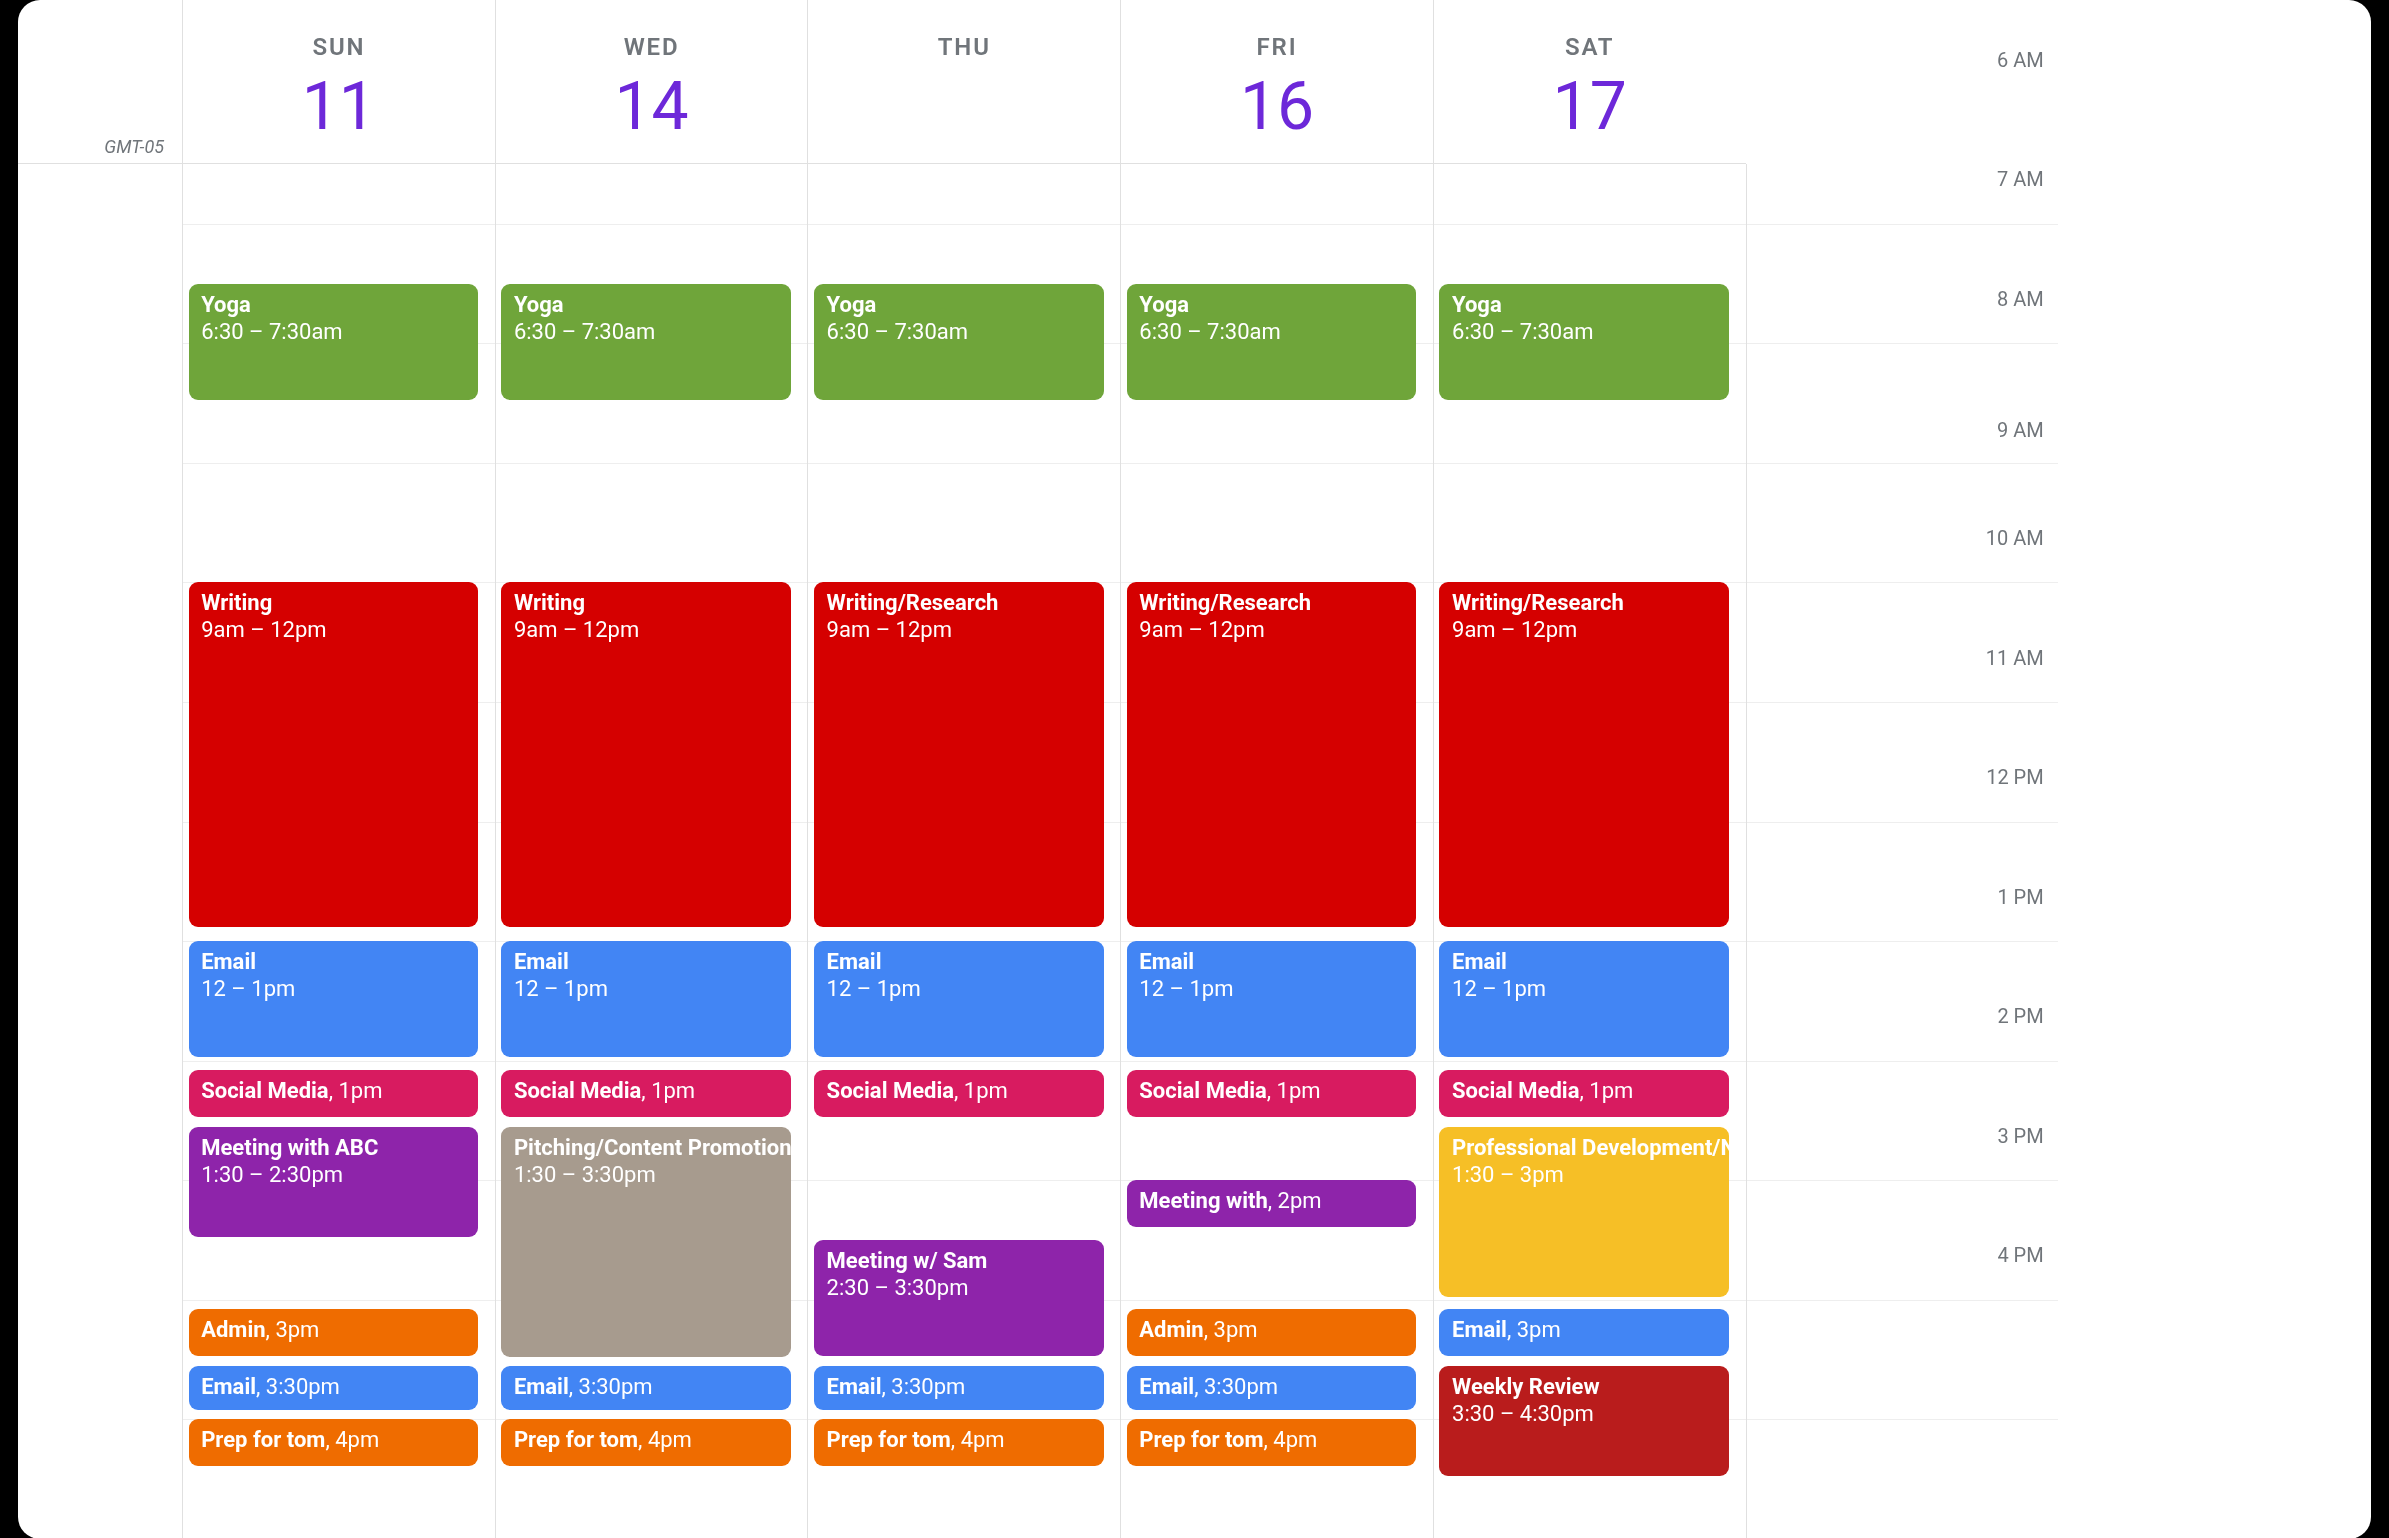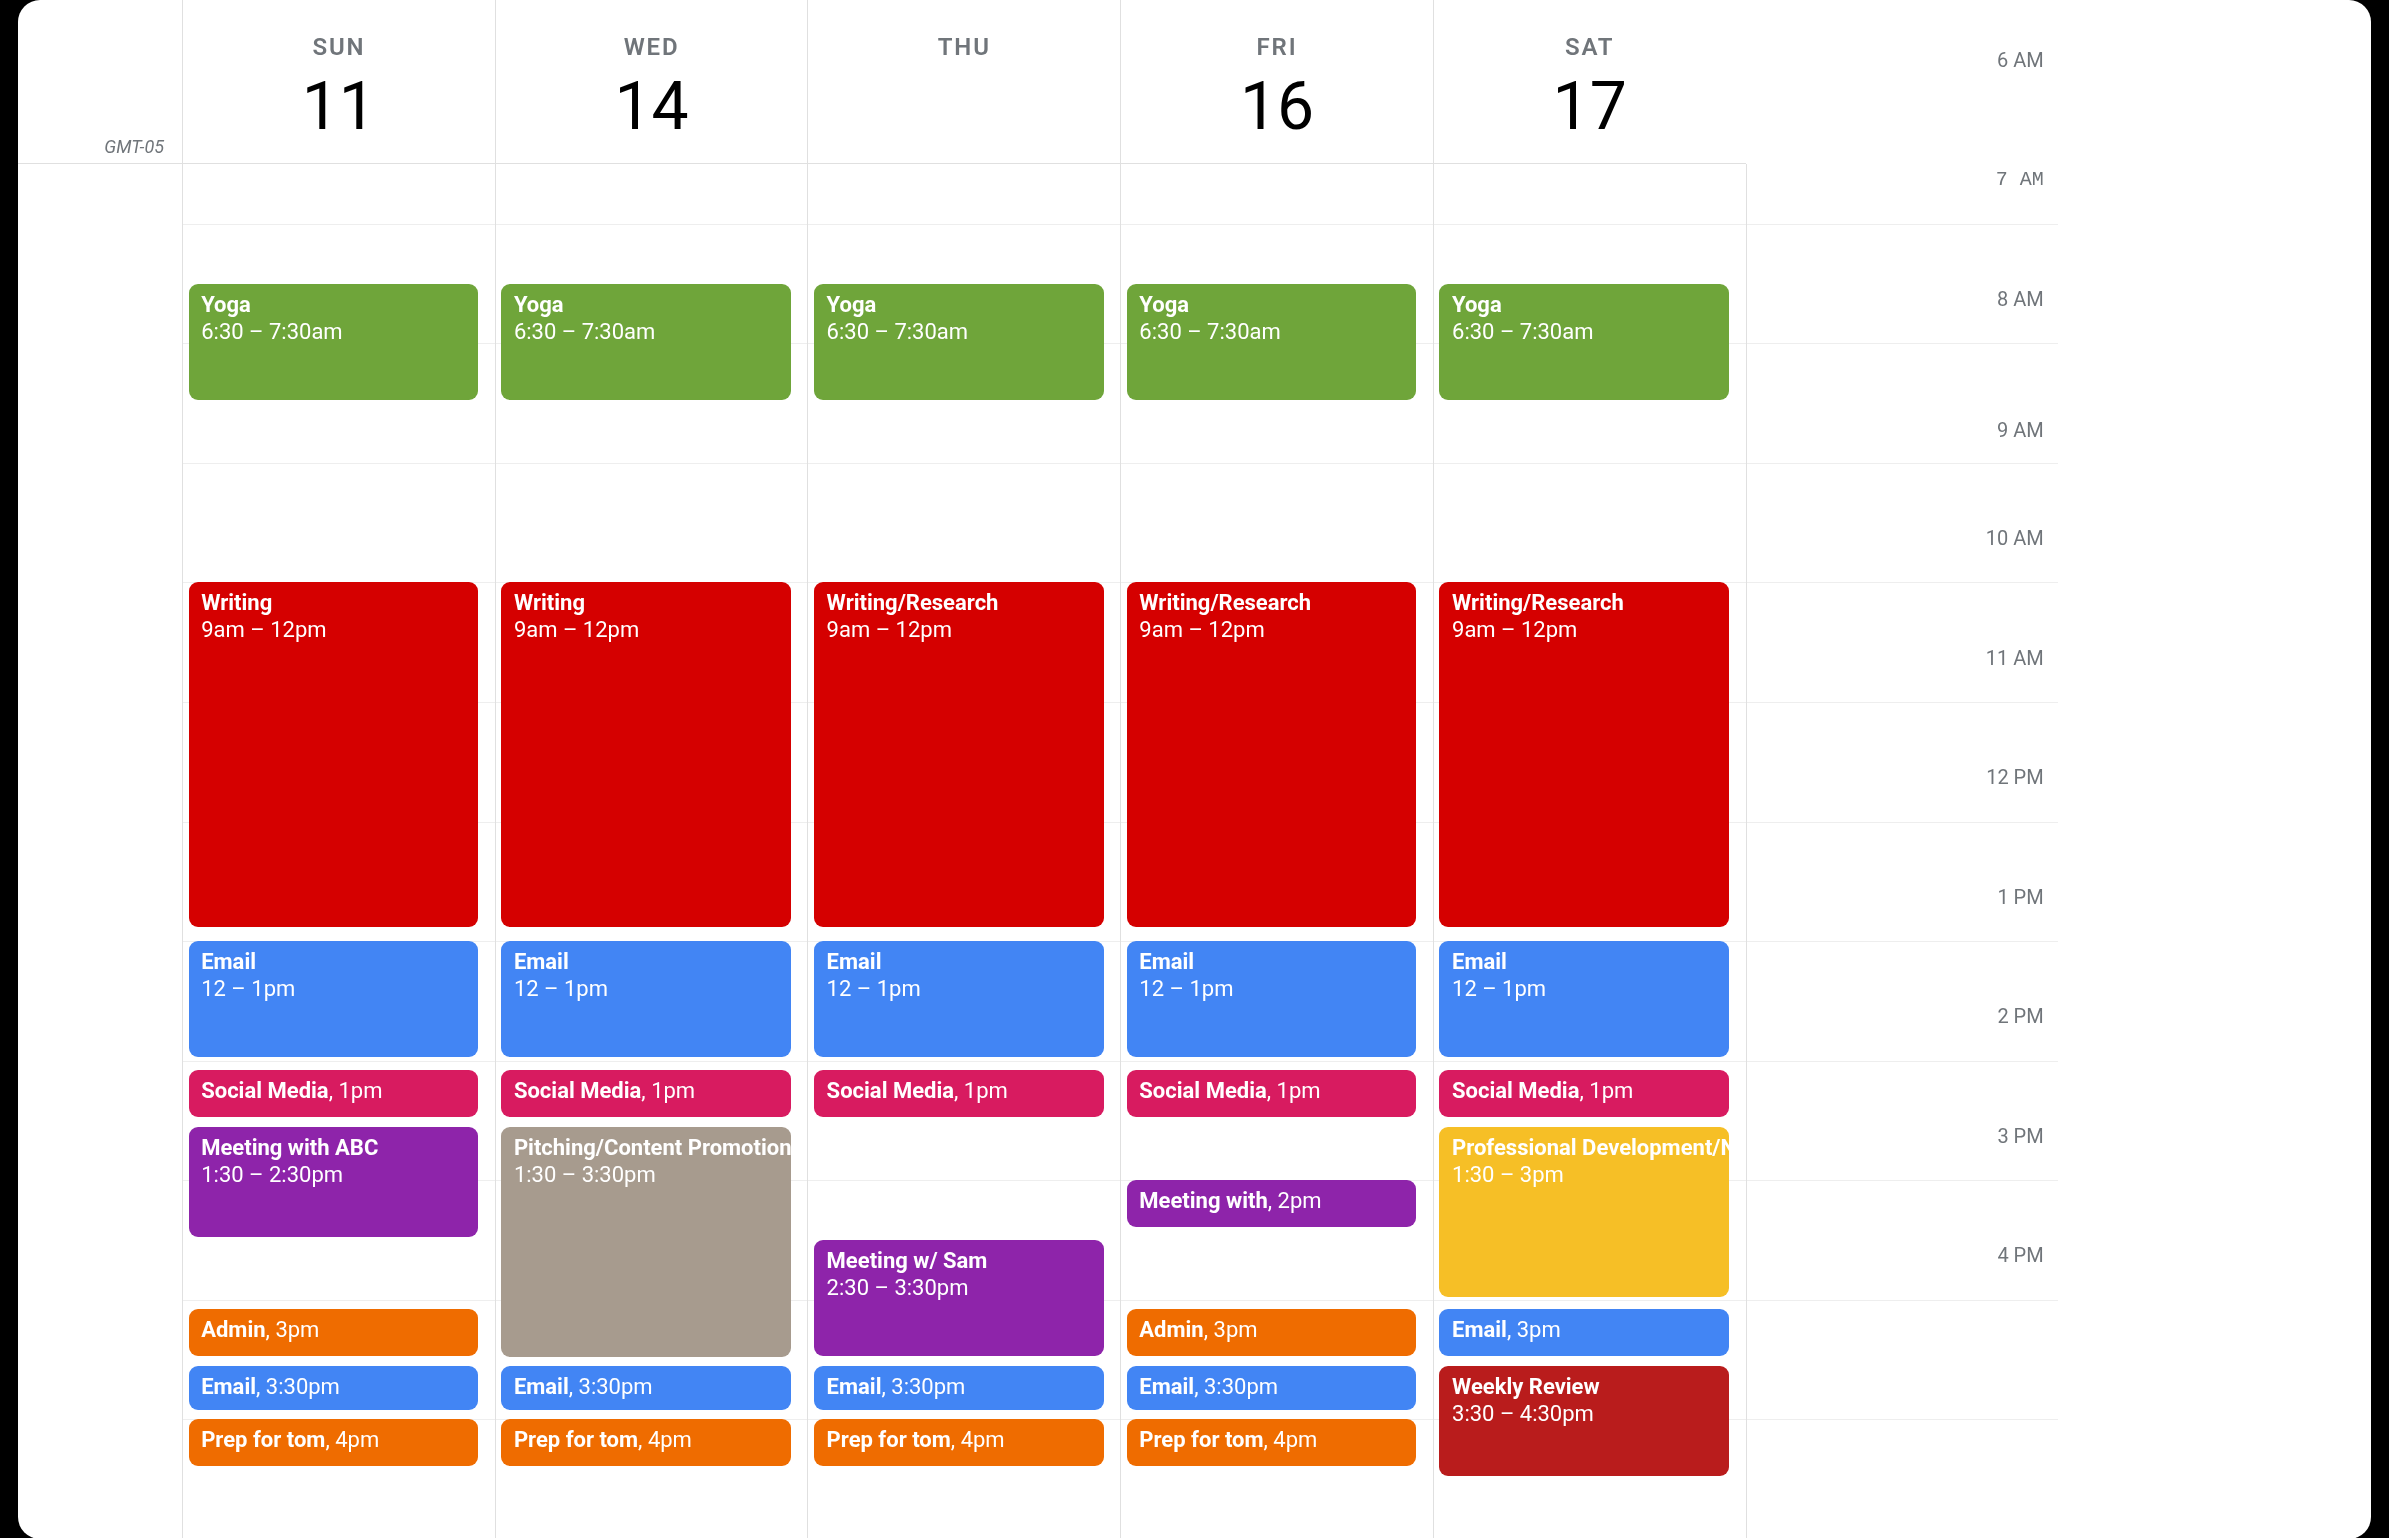--- a/index.html
+++ b/index.html
@@ -50,21 +50,21 @@
   }
   .day-head:first-of-type { border-left: none; }
   .dow {
     font-size: 24px;
     font-weight: 600;
     color: #70757a;
     letter-spacing: 1.8px;
   }
   .dnum {
     font-size: 66px;
-    color: #000000;
+    color: #6d28d9;
     margin-top: 7.3px;
     font-weight: 400;
   }
   .time-col {
     position: relative;
   }
   .time-label {
     position: absolute;
     right: 14.6px;
     font-size: 20px;
@@ -127,21 +127,21 @@
       <div class="day-head">
         <div class="dow">FRI</div>
         <div class="dnum">16</div>
       </div>
       <div class="day-head">
         <div class="dow">SAT</div>
         <div class="dnum">17</div>
       </div>
       <div class="time-col" id="time-col">
         <div class="time-label" style="top: 60px;">6 AM</div>
-        <div class="time-label" style="top: 179px; font-family: Liberation Mono, monospace;">7 AM</div>
+        <div class="time-label" style="top: 179px;">7 AM</div>
         <div class="time-label" style="top: 299px;">8 AM</div>
         <div class="time-label" style="top: 430px;">9 AM</div>
         <div class="time-label" style="top: 538px;">10 AM</div>
         <div class="time-label" style="top: 658px;">11 AM</div>
         <div class="time-label" style="top: 777px;">12 PM</div>
         <div class="time-label" style="top: 897px;">1 PM</div>
         <div class="time-label" style="top: 1016px;">2 PM</div>
         <div class="time-label" style="top: 1136px;">3 PM</div>
         <div class="time-label" style="top: 1255px;">4 PM</div>
       </div>

